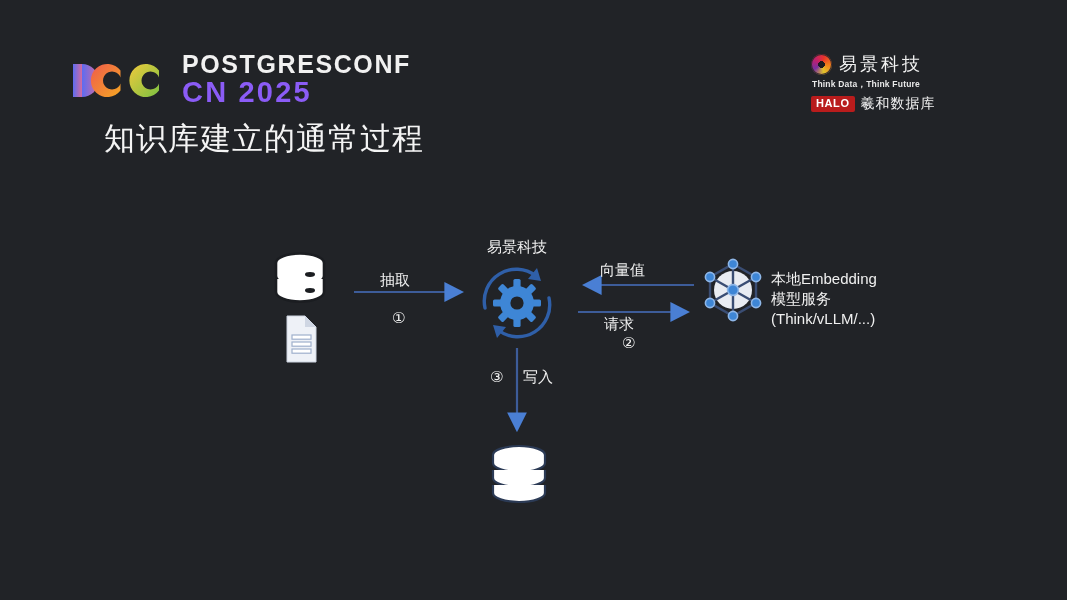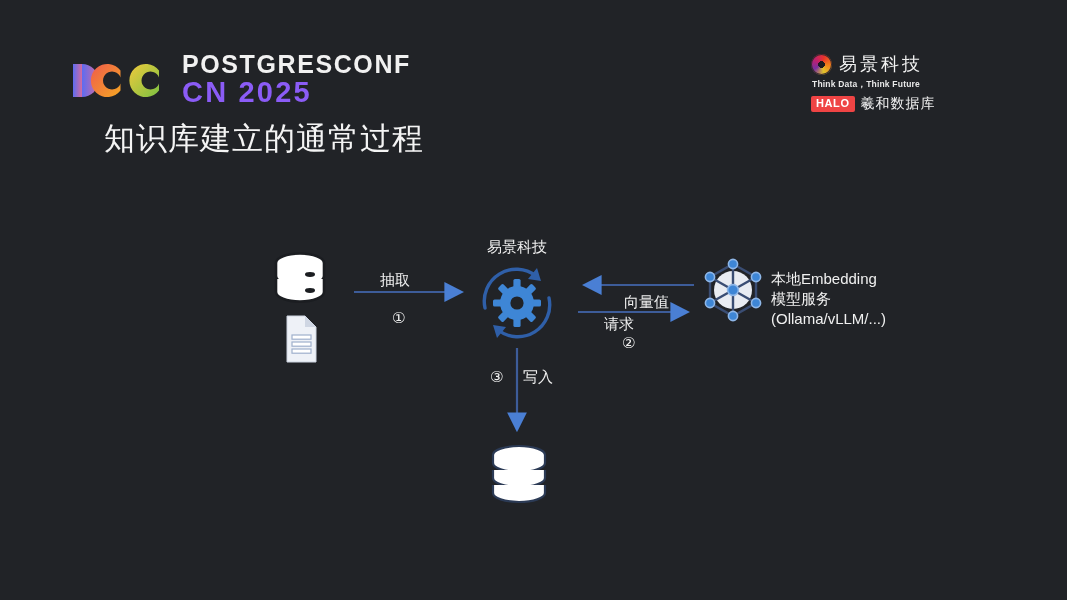--- a/index.html
+++ b/index.html
@@ -95,21 +95,21 @@
     white-space: nowrap;
     text-align: center;
   }
   .brand-row2 {
     margin-top: 4px;
     display: flex;
     align-items: center;
     gap: 6px;
   }
   .halo-badge {
-    background: #ef4444;
+    background: #b91c1c;
     color: #ffffff;
     font-size: 11px;
     font-weight: bold;
     letter-spacing: 0.6px;
     padding: 2px 5px 2px 5px;
     border-radius: 2px;
     line-height: 1.05;
     flex: none;
   }
   .halo-cn {
@@ -175,21 +175,21 @@
 
   
   .arrow-label {
     position: absolute;
     color: #f0f0f0;
     font-size: 15px;
     white-space: nowrap;
   }
   .lbl-extract { left: 380px; top: 271px; }
   .lbl-extract-num { left: 392px; top: 309px; font-size: 15px; }
-  .lbl-vector { left: 624px; top: 261px; margin-top: 32px; }
+  .lbl-vector { left: 600px; top: 261px; }
   .lbl-request { left: 604px; top: 315px; }
   .lbl-request-num { left: 622px; top: 334px; }
   .lbl-write { left: 523px; top: 368px; }
   .lbl-write-num { left: 490px; top: 368px; }
 
   svg { display: block; overflow: visible; }
 </style>
 </head>
 <body>
 
@@ -333,21 +333,21 @@
           <circle cx="33" cy="58" r="4.6"></circle>
           <circle cx="10" cy="45" r="4.6"></circle>
           <circle cx="10" cy="19" r="4.6"></circle>
           <circle cx="33" cy="32" r="5.4"></circle>
         </g>
       </svg>
     </div>
     <div class="emb-text">
       <div class="l1">本地Embedding</div>
       <div class="l2">模型服务</div>
-      <div class="l3">(Ollama/vLLM/...)</div>
+      <div class="l3">(Think/vLLM/...)</div>
     </div>
 
     <div class="node kb">
       <svg width="62" height="62" viewBox="0 0 62 62">
         <g fill="#ffffff" stroke="#2b3a55" stroke-width="2.2">
           <ellipse cx="31" cy="11" rx="26" ry="9"></ellipse>
           <path d="M5 11 v8 a26 9 0 0 0 52 0 v-8"></path>
           <path d="M5 26 v8 a26 9 0 0 0 52 0 v-8"></path>
           <path d="M5 41 v8 a26 9 0 0 0 52 0 v-8"></path>
         </g>

